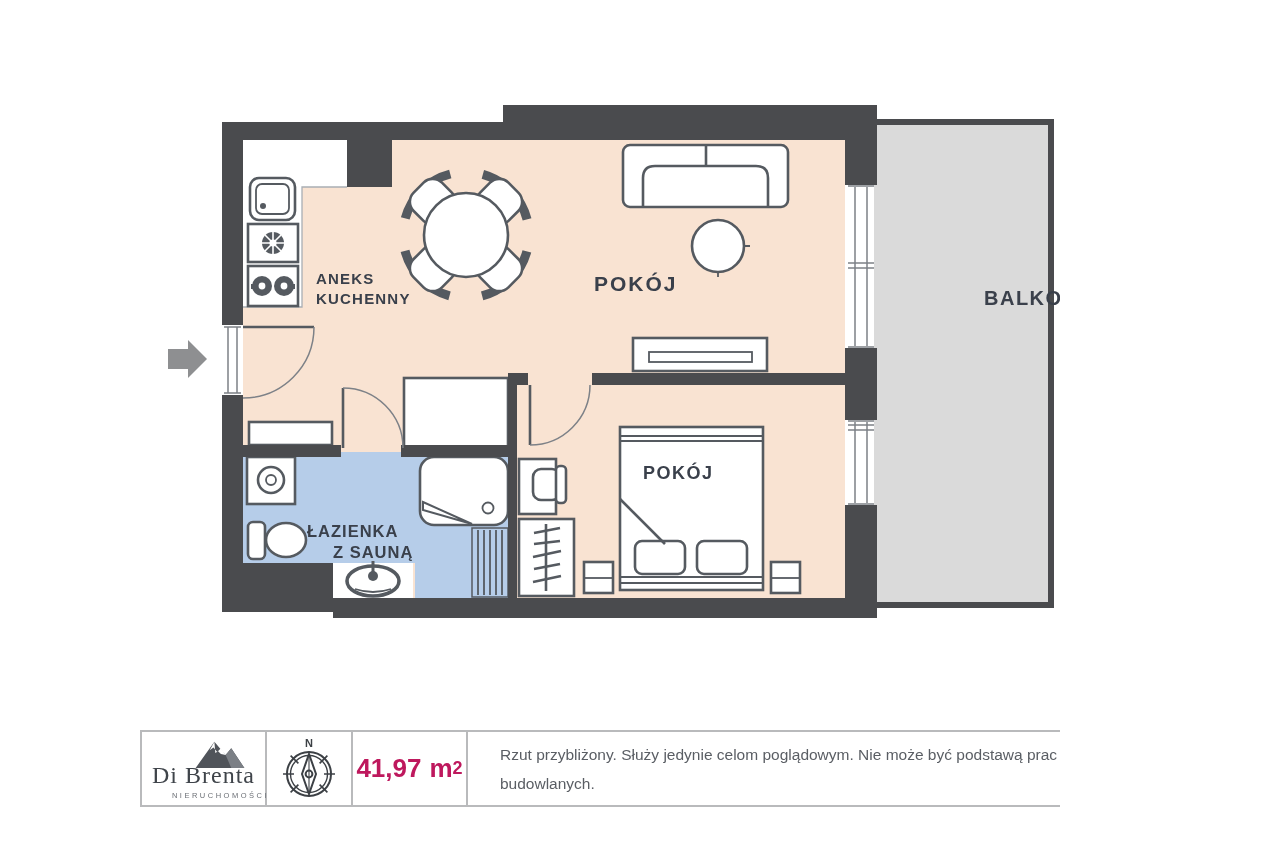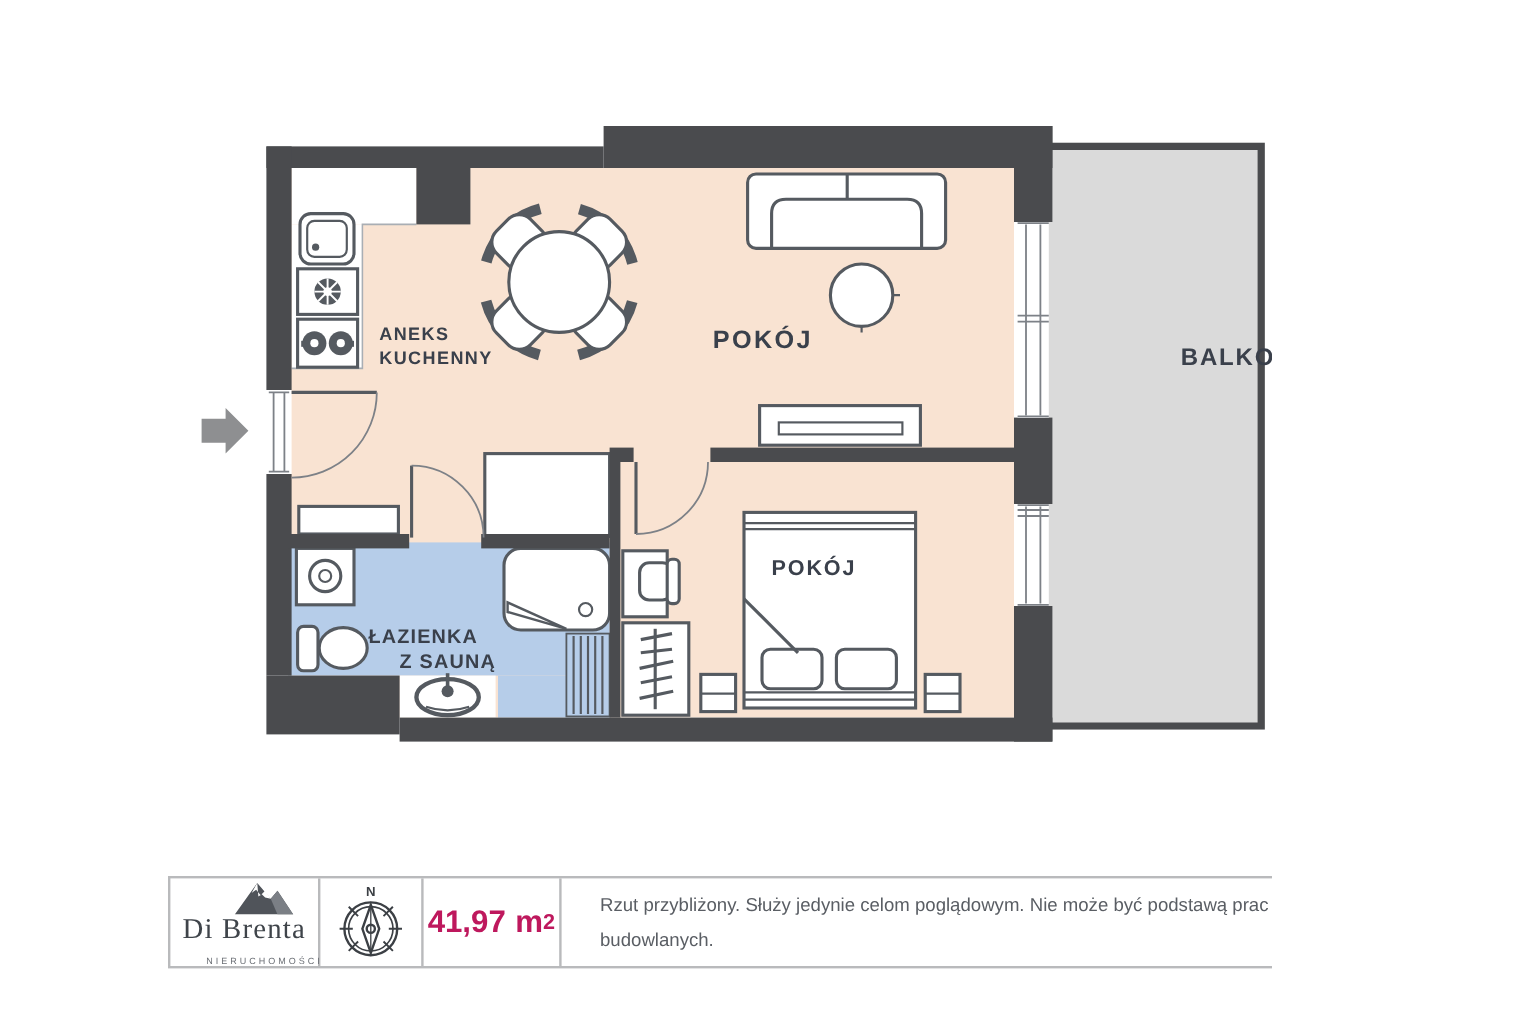--- a/index.html
+++ b/index.html
@@ -32,21 +32,21 @@
   .lbl-living{left:594px;top:272px;font-size:21px;letter-spacing:2px;}
   .lbl-balcony{left:984px;top:287px;font-size:20px;letter-spacing:1.5px;}
   .lbl-bath{left:307px;top:486px;font-size:16.5px;letter-spacing:1px;line-height:21px;margin-top:35px;}
   .lbl-bath .l2{display:block;margin-left:26px;text-align:center;}
   .lbl-bedroom{left:643px;top:463px;font-size:18px;letter-spacing:1.5px;}
   
   .footer{position:absolute;left:140px;top:730px;width:998px;height:73px;
           border:2px solid var(--footer-border,#b9babc);display:flex;align-items:stretch;background:#fff;}
   .cell{border-right:2px solid var(--footer-border,#b9babc);display:flex;align-items:center;justify-content:center;}
   .cell:last-child{border-right:none;}
-  .logo-cell{width:123px;flex-direction:column;justify-content:space-between;}
+  .logo-cell{width:123px;flex-direction:column;}
   .compass-cell{width:84px;}
   .area-cell{width:113px;font-weight:700;font-size:26px;color:#be185d;}
   .area-cell .unit{margin-left:8px;}
   .area-cell .sup{font-size:18px;}
   .text-cell{flex:1;flex-direction:column;align-items:flex-start;justify-content:center;padding-left:32px;}
   .text-cell p{margin:0;font-size:15.5px;line-height:29px;color:var(--footer-text,#5a5e64);}
   .brand-name{font-family:"Liberation Serif",serif;font-size:24px;color:#3f444a;letter-spacing:1px;margin-top:-6px;}
   .brand-sub{font-size:7.5px;letter-spacing:2.5px;color:#6b6f75;margin-top:2px;transform:translateX(8px);margin-left:18px;}
   .mountain{transform:translateX(16px);}
   .compass-n{font-size:11px;font-weight:700;fill:#3c4045;font-family:"Liberation Sans",sans-serif;}

